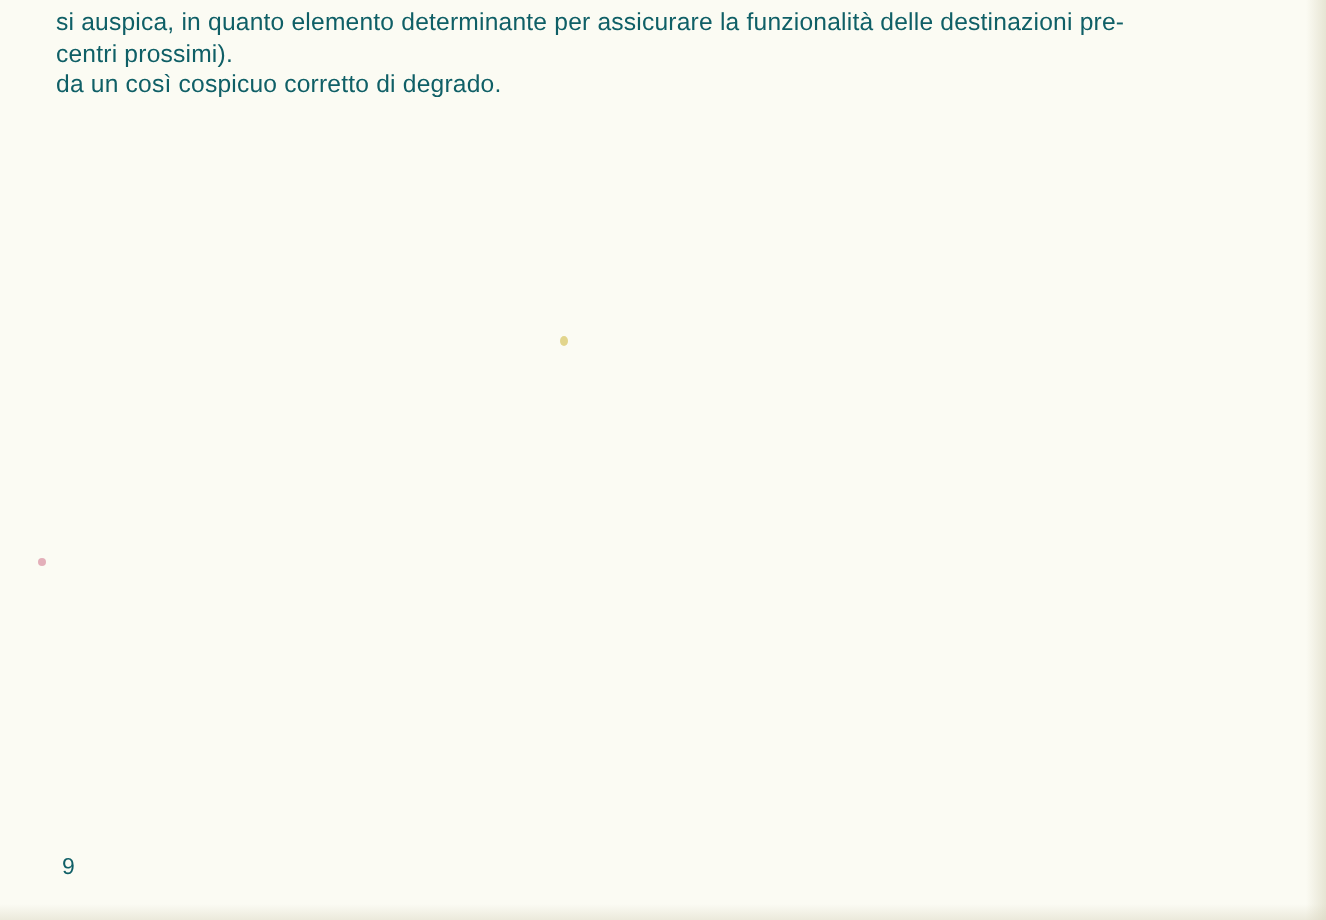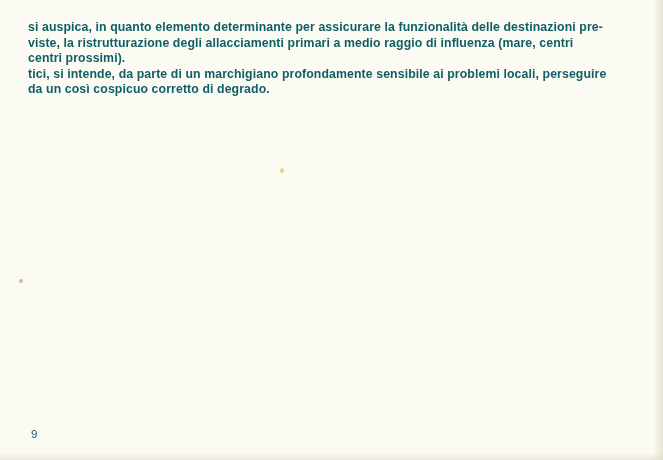--- a/index.html
+++ b/index.html
@@ -16,29 +16,28 @@
   .page {
     position: relative;
     width: 663px;
     height: 460px;
     background: #fbfbf3;
     box-sizing: border-box;
   }
   .text-block {
     position: absolute;
     left: 28px;
-    top: 20px;
+    top: 4px;
     width: 610px;
     color: #0f5f66;
     font-family: "Liberation Sans", sans-serif;
     font-size: 12.3px;
     line-height: 15.6px;
     text-align: justify;
     letter-spacing: 0.1px;
-    font-weight: bold;
   }
   .para {
     margin: 0;
     text-align: justify;
     text-justify: inter-word;
   }
   .para + .para {
     margin-top: 0px;
   }
   .para .line {
@@ -102,30 +101,24 @@
 <body>
 
 <div class="page">
 
   <div class="text-block">
 
     <p class="para">
       <span class="line justify">
           <span>si auspica, in quanto elemento determinante per assicurare la funzionalità delle destinazioni pre-</span>
         </span>
-      <span class="line justify">
-          <span>viste, la ristrutturazione degli allacciamenti primari a medio raggio di influenza (mare, centri</span>
-        </span>
       <span class="line"><span>centri prossimi).</span></span>
     </p>
 
     <p class="para">
-      <span class="line justify">
-          <span>tici, si intende, da parte di un marchigiano profondamente sensibile ai problemi locali, perseguire</span>
-        </span>
       <span class="line"><span>da un così cospicuo corretto di degrado.</span></span>
     </p>
 
   </div>
 
   <div class="page-number">9</div>
 
   <div class="speck yellow"></div>
   <div class="speck pink"></div>
   <div class="edge-shade"></div>

